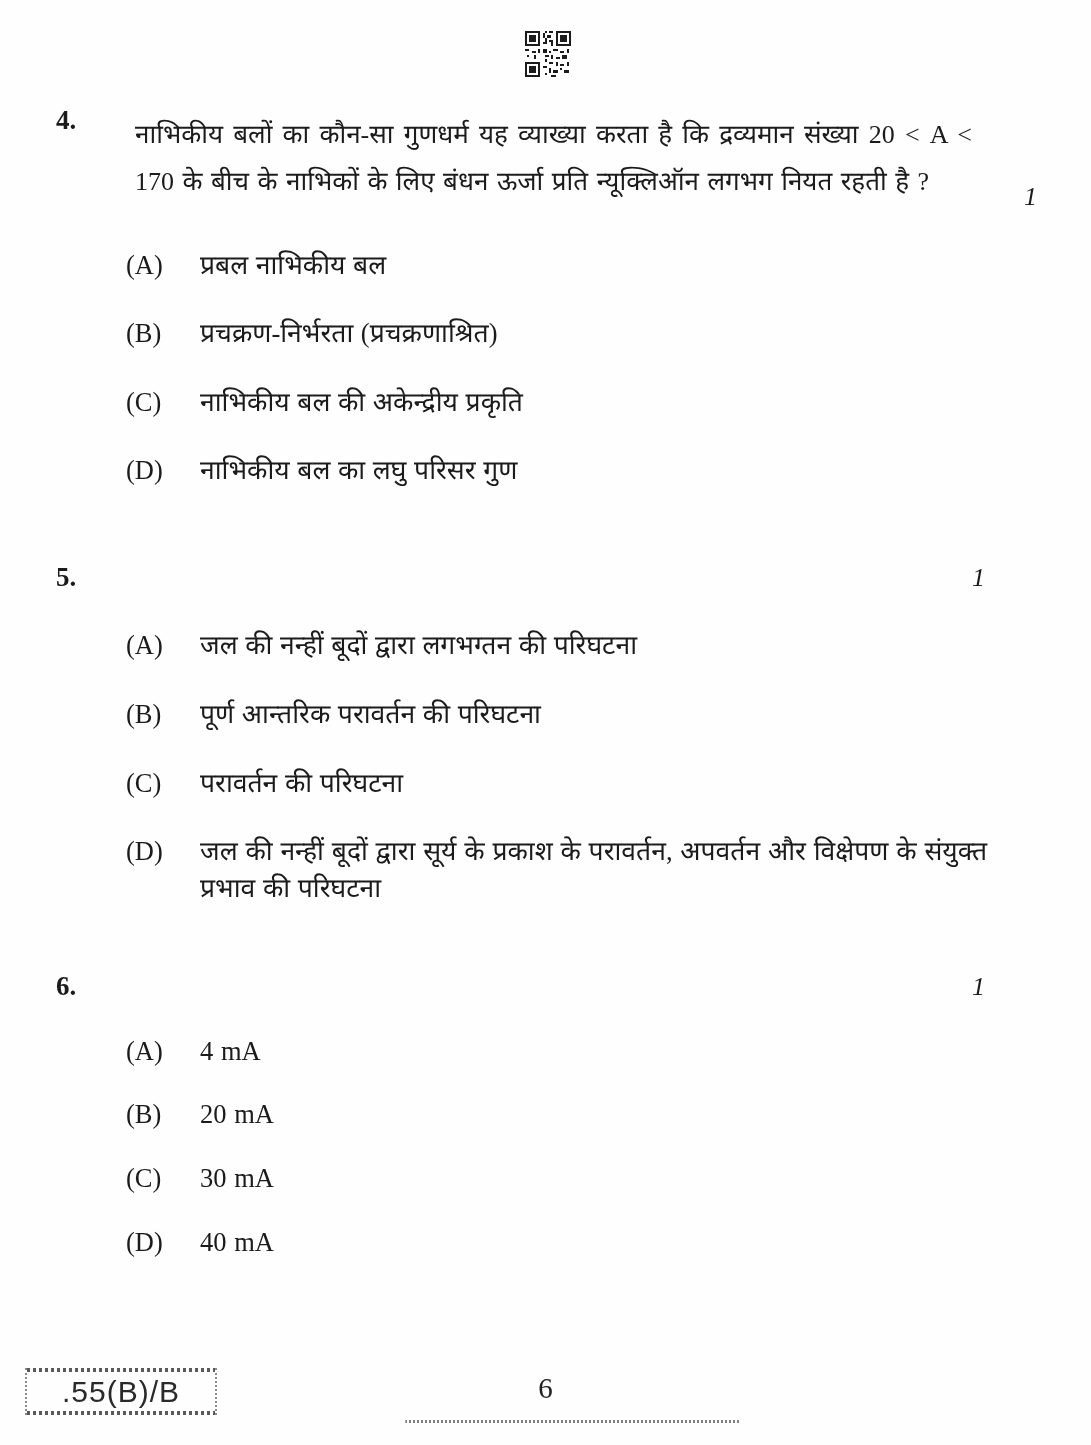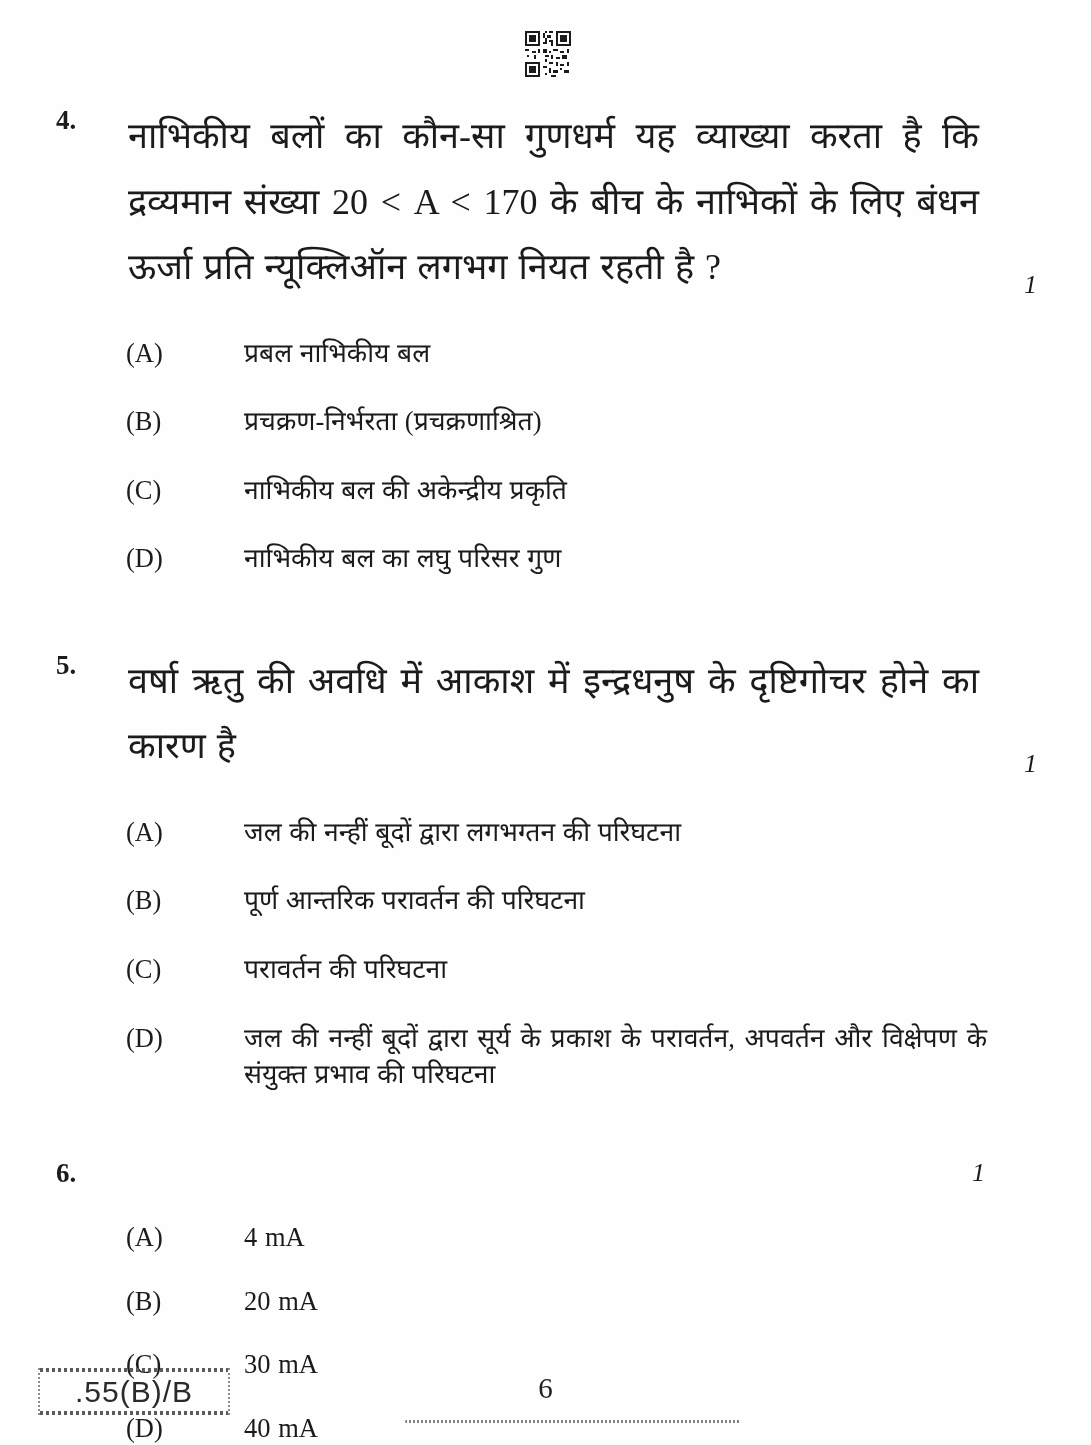--- a/index.html
+++ b/index.html
@@ -33,22 +33,22 @@
     display: grid;
     grid-template-columns: 64px 1fr 52px;
     align-items: start;
   }
   .q-num {
     font-weight: bold;
     font-size: 27px;
     line-height: 1.8;
   }
   .q-text {
-    margin: 8px;
-    font-size: 36px;
+    margin: 15px;
+    font-size: 26px;
     line-height: 1.82;
     text-align: justify;
     word-spacing: 2px;
   }
   .q-marks {
     align-self: end;
     justify-self: end;
     font-style: italic;
     font-size: 26px;
     line-height: 1.8;
@@ -61,35 +61,35 @@
   }
   .option {
     display: grid;
     grid-template-columns: 74px 1fr;
     margin-bottom: 32px;
     font-size: 26.5px;
     line-height: 1.38;
   }
   .options.tight .option { margin-bottom: 27px; }
   .opt-label { }
-  .opt-text { text-align: justify; word-spacing: 1px; margin-left: 44px; }
+  .opt-text { text-align: justify; word-spacing: 1px; }
 
   .q5 { margin-top: 64px; }
   .q6 { margin-top: 56px; }
   .q6 .options { margin-top: 22px; }
 
   
   .footer {
     position: absolute;
     left: 0; right: 0; bottom: 20px;
     height: 64px;
   }
   .code-box {
     position: absolute;
-    left: 38px;
+    left: 25px;
     bottom: 10px;
     width: 192px;
     height: 47px;
     display: flex;
     align-items: center;
     justify-content: center;
     border-left: 2px dotted #8a8a8a;
     border-right: 2px dotted #8a8a8a;
     box-sizing: border-box;
   }
@@ -206,21 +206,20 @@
       <div class="option">
         <span class="opt-label">(D)</span>
         <span class="opt-text">नाभिकीय बल का लघु परिसर गुण</span>
       </div>
     </div>
   </section>
 
   <section class="question q5">
     <div class="q-head">
       <span class="q-num">5.</span>
-      <p class="q-text">वर्षा ऋतु की अवधि में आकाश में इन्द्रधनुष के दृष्टिगोचर होने का कारण है</p>
       <span class="q-marks">1</span>
     </div>
     <div class="options">
       <div class="option">
         <span class="opt-label">(A)</span>
         <span class="opt-text">जल की नन्हीं बूदों द्वारा लगभग्तन की परिघटना</span>
       </div>
       <div class="option">
         <span class="opt-label">(B)</span>
         <span class="opt-text">पूर्ण आन्तरिक परावर्तन की परिघटना</span>

